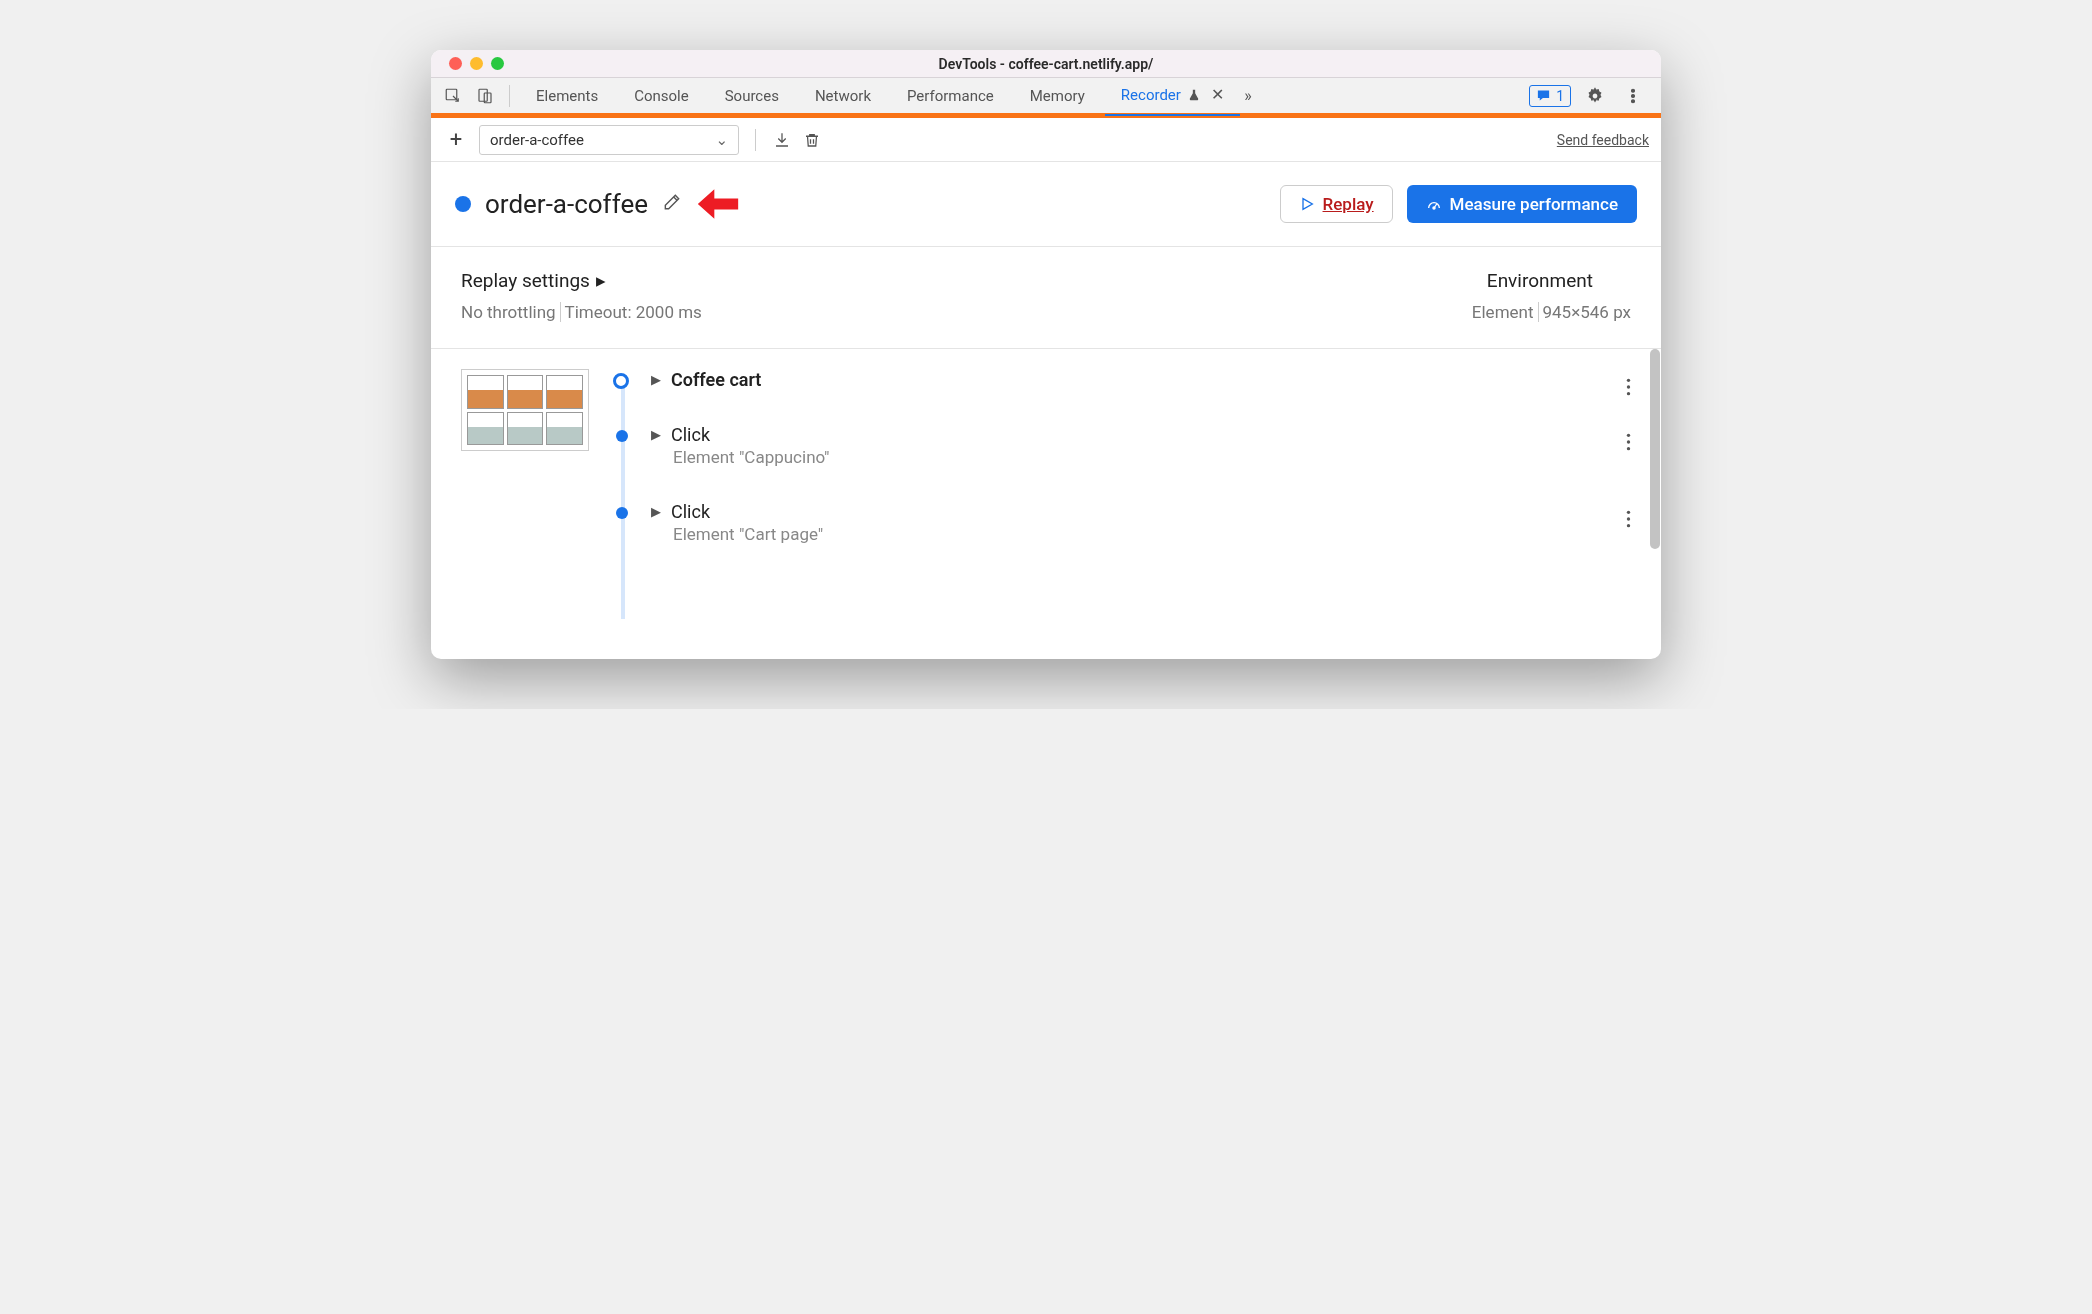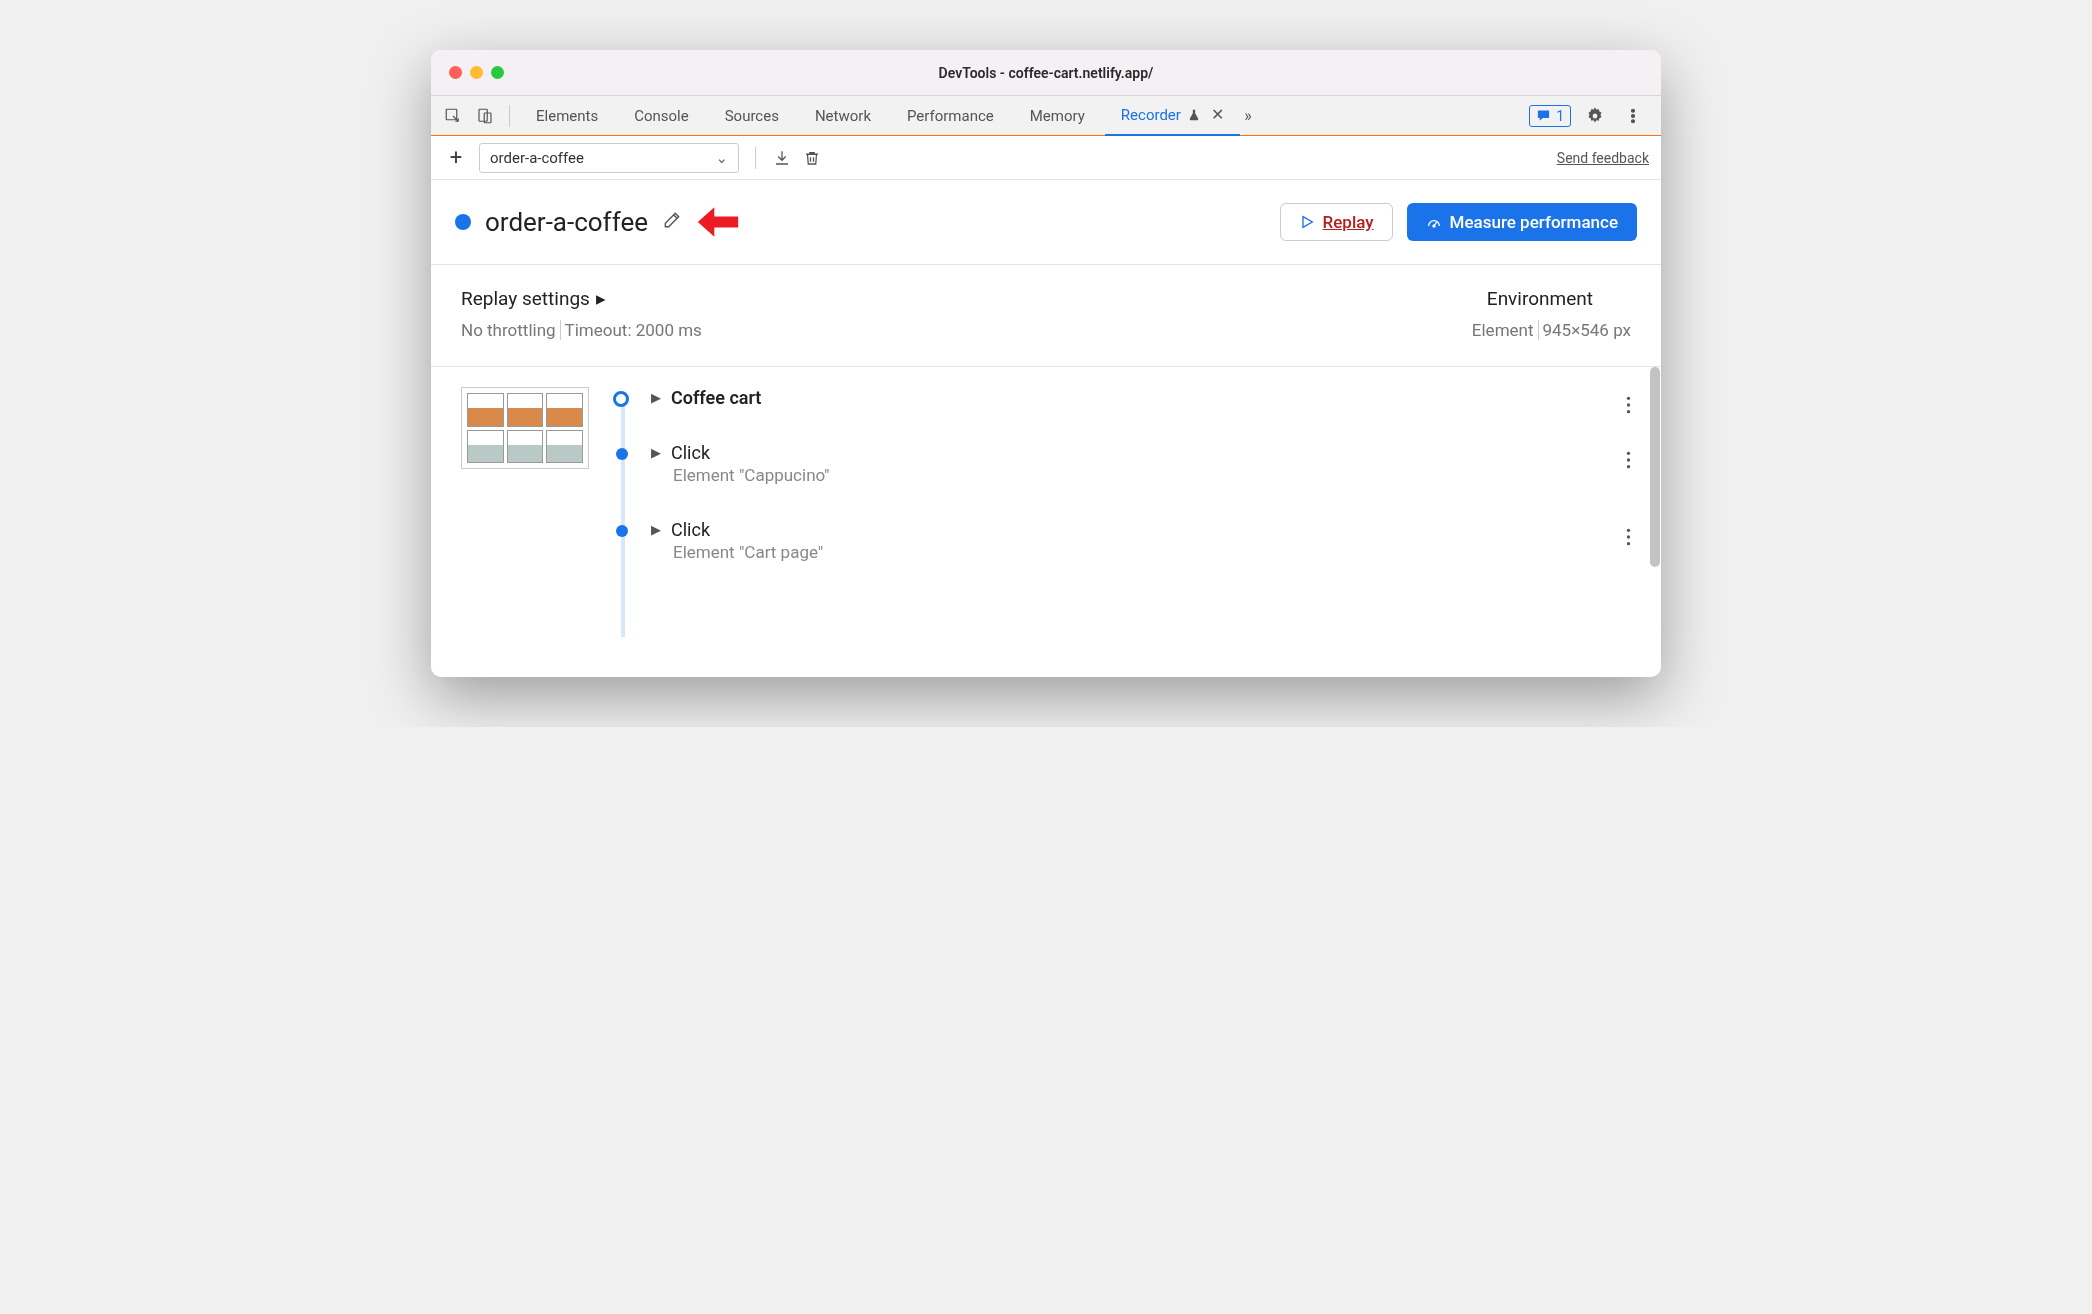--- a/index.html
+++ b/index.html
@@ -13,40 +13,40 @@
     .window {
       width: 1230px;
       background: #fff;
       border-radius: 10px;
       box-shadow: 0 20px 60px rgba(0,0,0,0.35);
       overflow: hidden;
       position: relative;
     }
     .titlebar {
       background: #f5f0f4;
-      height: 46px;
+      height: 28px;
       display: flex;
       align-items: center;
       padding: 0 18px;
       position: relative;
       border-bottom: 1px solid #d8d3d7;
     }
     .traffic-lights { display: flex; gap: 8px; }
     .traffic-light { width: 13px; height: 13px; border-radius: 50%; }
     .tl-red { background: #fe5f57; }
     .tl-yellow { background: #febc2e; }
     .tl-green { background: #28c840; }
     .window-title {
       position: absolute; left: 0; right: 0; text-align: center;
       font-size: 14px; font-weight: 600; color: #2a2a2a;
       pointer-events: none;
     }
     .tabbar {
       display: flex; align-items: center; height: 40px;
-      background: #f2f2f2; border-bottom: 1px solid #f97316;
+      background: #f2f2f2; border-bottom: 5px solid #f97316;
       padding: 0 8px; gap: 4px;
     }
     .tb-iconbtn {
       width: 28px; height: 28px; display: flex; align-items: center; justify-content: center;
       color: #555; cursor: pointer;
     }
     .tb-iconbtn svg { width: 18px; height: 18px; stroke: #555; fill: none; stroke-width: 1.6; }
     .tb-divider { width: 1px; height: 22px; background: #ccc; margin: 0 6px; }
     .tab {
       padding: 0 16px; height: 40px; display: flex; align-items: center;

